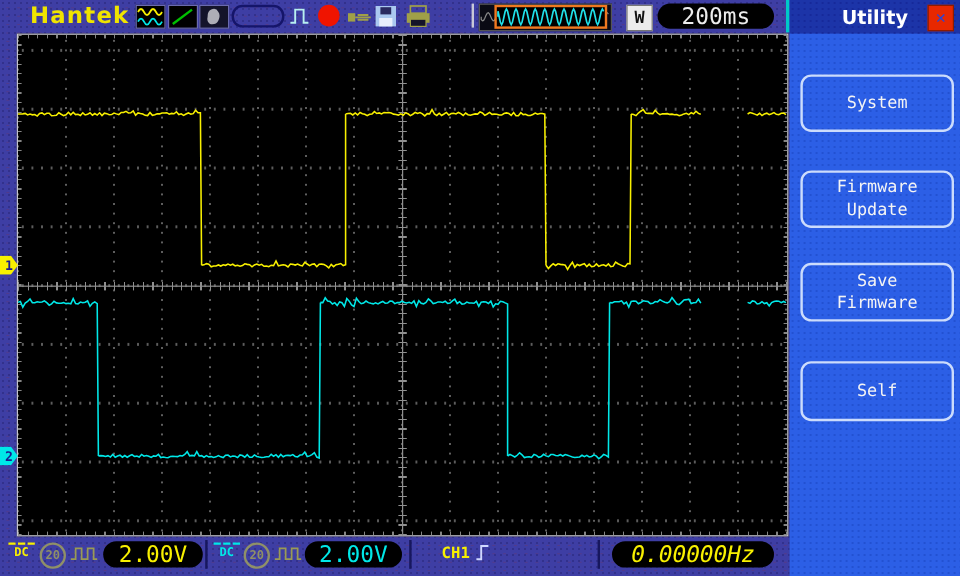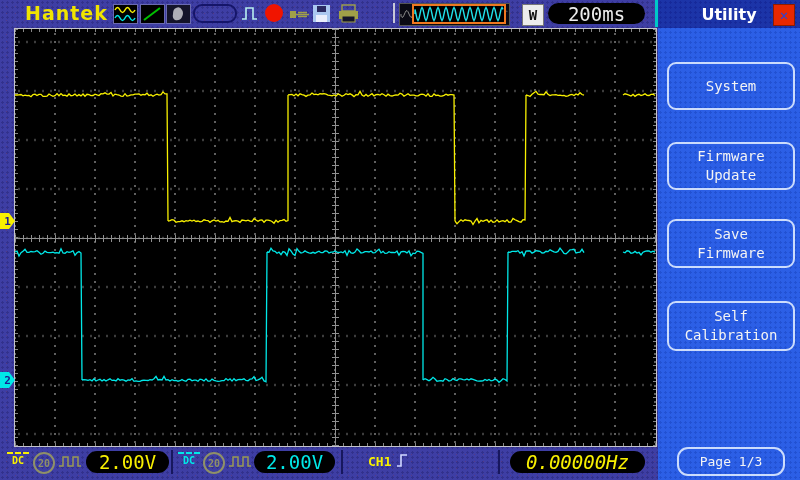--- a/index.html
+++ b/index.html
@@ -213,18 +213,16 @@
     <div class="softkey sk2">
       <span>Firmware</span>
       <span>Update</span>
     </div>
     <div class="softkey sk3">
       <span>Save</span>
       <span>Firmware</span>
     </div>
     <div class="softkey sk4">
       <span>Self</span>
-      <span>Calibration</span>
-    </div>
-    <div class="pagekey">Page 1/3</div>
+    </div>
   </div>
 
 </div>
 
 </body></html>

